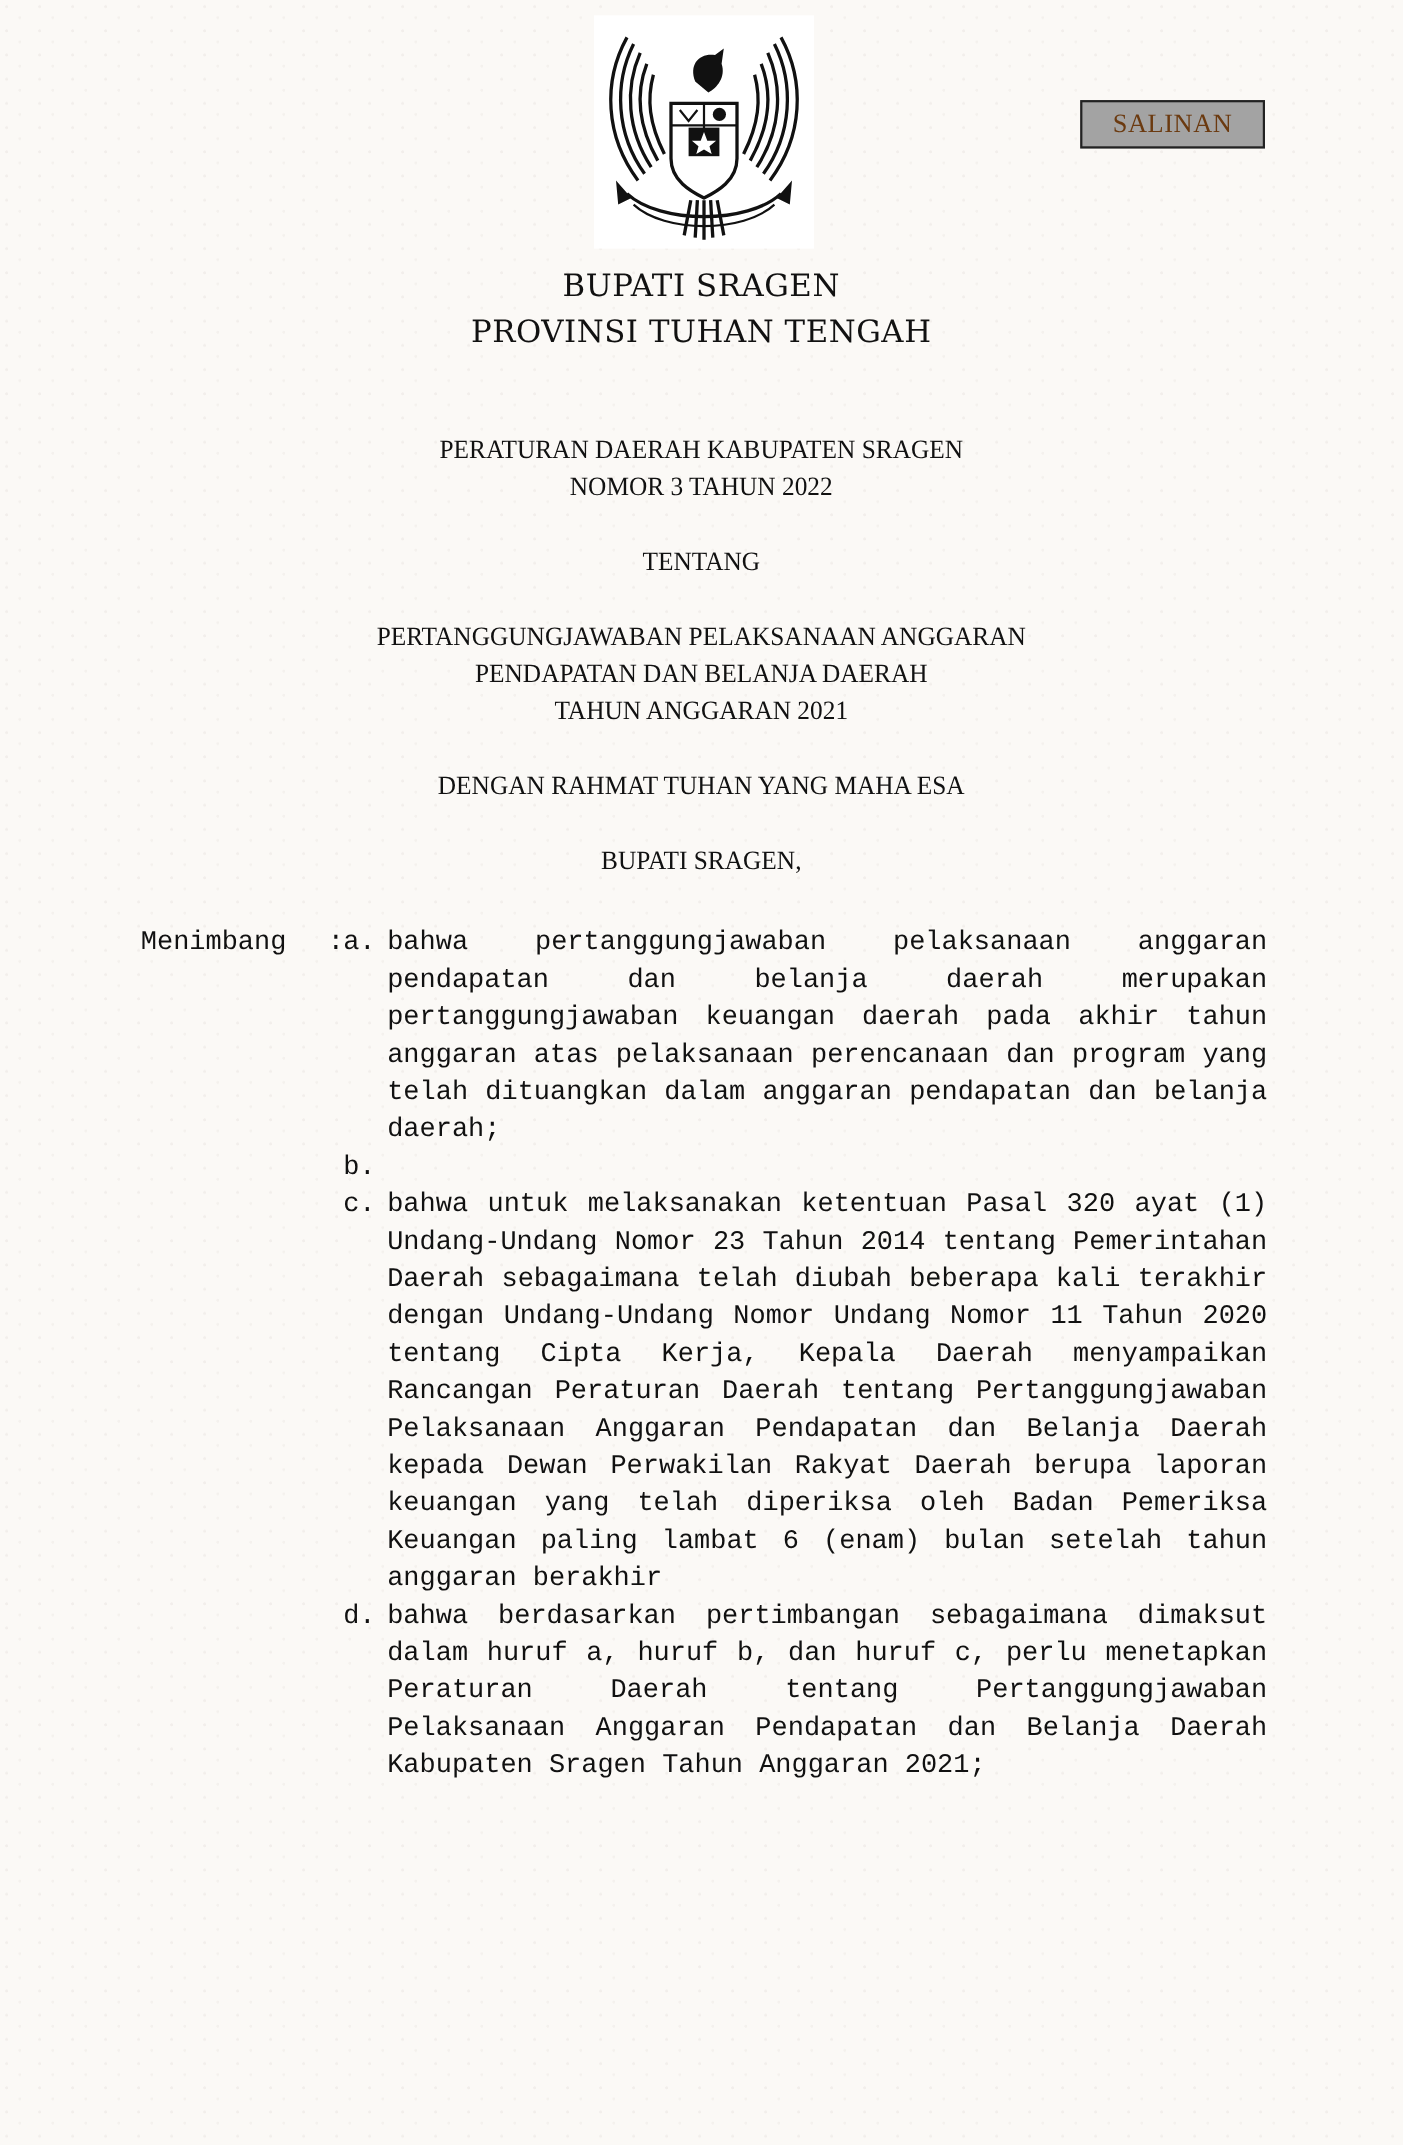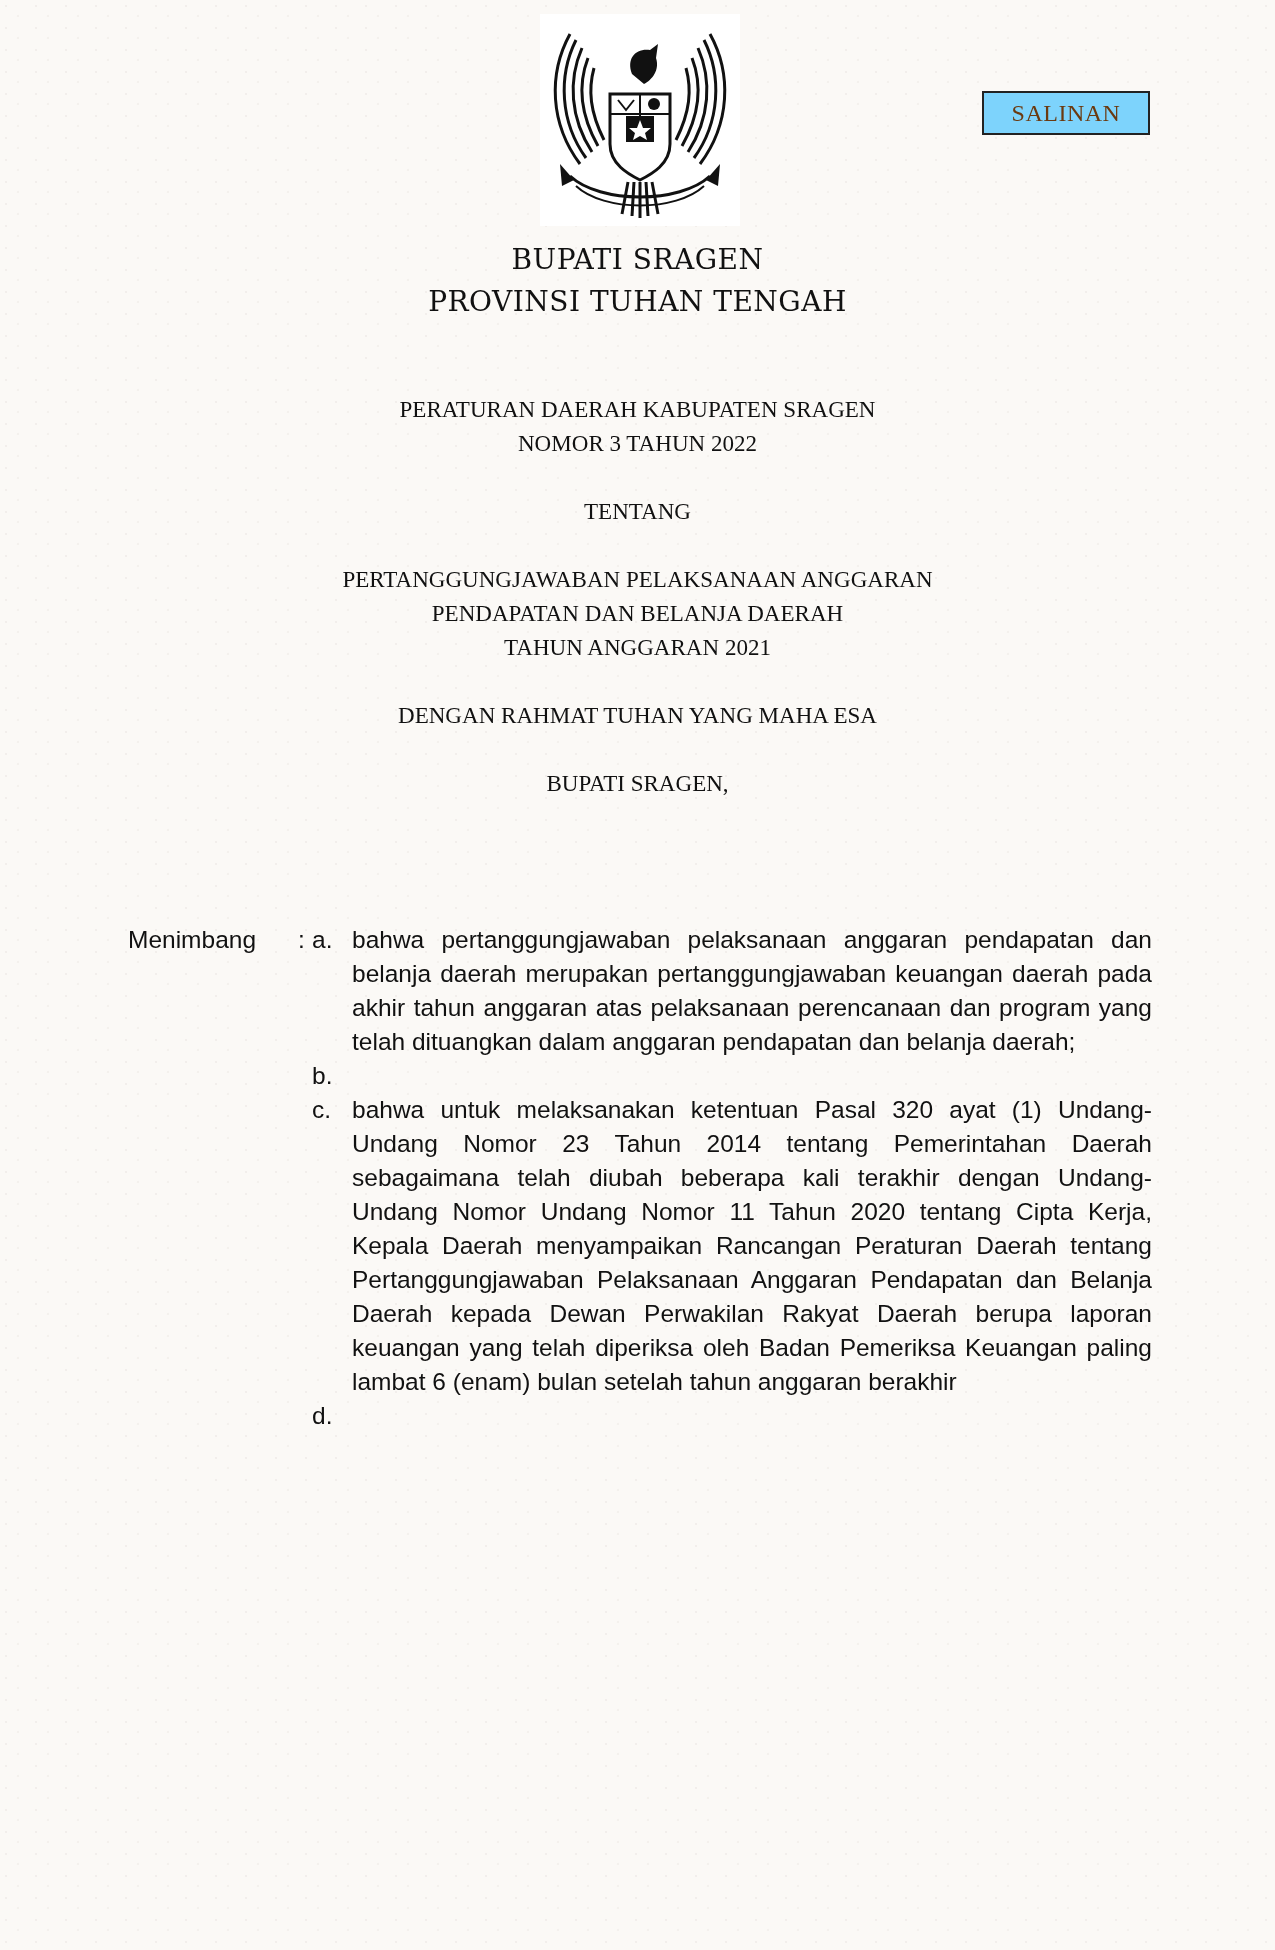--- a/index.html
+++ b/index.html
@@ -12,37 +12,37 @@
     background-size: 30px 22px, 30px 22px;
     font-family: "DejaVu Serif", "Liberation Serif", serif;
     color: #111;
   }
   .abs { position: absolute; }
   .emblem {
     left: 540px; top: 14px; width: 200px; height: 212px; background: #fff;
   }
   .salinan {
     left: 982px; top: 91px; width: 168px; height: 44px;
-    border: 2px solid #222; background: #7dd3fc; box-sizing: border-box;
+    border: 2px solid #222; background: #a3a3a3; box-sizing: border-box;
     display: flex; align-items: center; justify-content: center;
     font-family: "Liberation Serif", "DejaVu Serif", serif;
     font-size: 24px; color: #6b3a10; letter-spacing: 0.5px;
   }
   .center { left: 0; width: 1275px; text-align: center; }
   .head-bold {
     font-family: "DejaVu Serif", serif; font-weight: normal;
     font-size: 28px; letter-spacing: 0.5px;
   }
   .cline {
     font-family: "Liberation Serif", "DejaVu Serif", serif;
     font-size: 24px; transform: scaleX(0.96);
   }
   .consider {
-    left: 128px; top: 923px; width: 1024px;
-    font-family: Liberation Sans, sans-serif;
+    left: 128px; top: 841px; width: 1024px;
+    font-family: Liberation Mono, monospace;
     font-size: 24.5px; line-height: 34px;
   }
   .row { display: flex; }
   .lbl { width: 170px; flex: none; }
   .colon { width: 14px; flex: none; }
   .letter { width: 40px; flex: none; text-align: left; }
   .body-text { flex: 1; text-align: justify; text-align-last: left; }
 </style>
 </head>
 <body>
@@ -118,14 +118,15 @@
   <div class="row">
     <span class="lbl"></span>
     <span class="colon"></span>
     <span class="letter">c.</span>
     <span class="body-text">bahwa untuk melaksanakan ketentuan Pasal 320 ayat (1) Undang-Undang Nomor 23 Tahun 2014 tentang Pemerintahan Daerah sebagaimana telah diubah beberapa kali terakhir dengan Undang-Undang Nomor Undang Nomor 11 Tahun 2020 tentang Cipta Kerja, Kepala Daerah menyampaikan Rancangan Peraturan Daerah tentang Pertanggungjawaban Pelaksanaan Anggaran Pendapatan dan Belanja Daerah kepada Dewan Perwakilan Rakyat Daerah berupa laporan keuangan yang telah diperiksa oleh Badan Pemeriksa Keuangan paling lambat 6 (enam) bulan setelah tahun anggaran berakhir</span>
   </div>
   <div class="row">
     <span class="lbl"></span>
     <span class="colon"></span>
     <span class="letter">d.</span>
+    <span class="body-text">bahwa berdasarkan pertimbangan sebagaimana dimaksut dalam huruf a, huruf b, dan huruf c, perlu menetapkan Peraturan Daerah tentang Pertanggungjawaban Pelaksanaan Anggaran Pendapatan dan Belanja Daerah Kabupaten Sragen Tahun Anggaran 2021;</span>
   </div>
 </div>
 
 </body></html>

